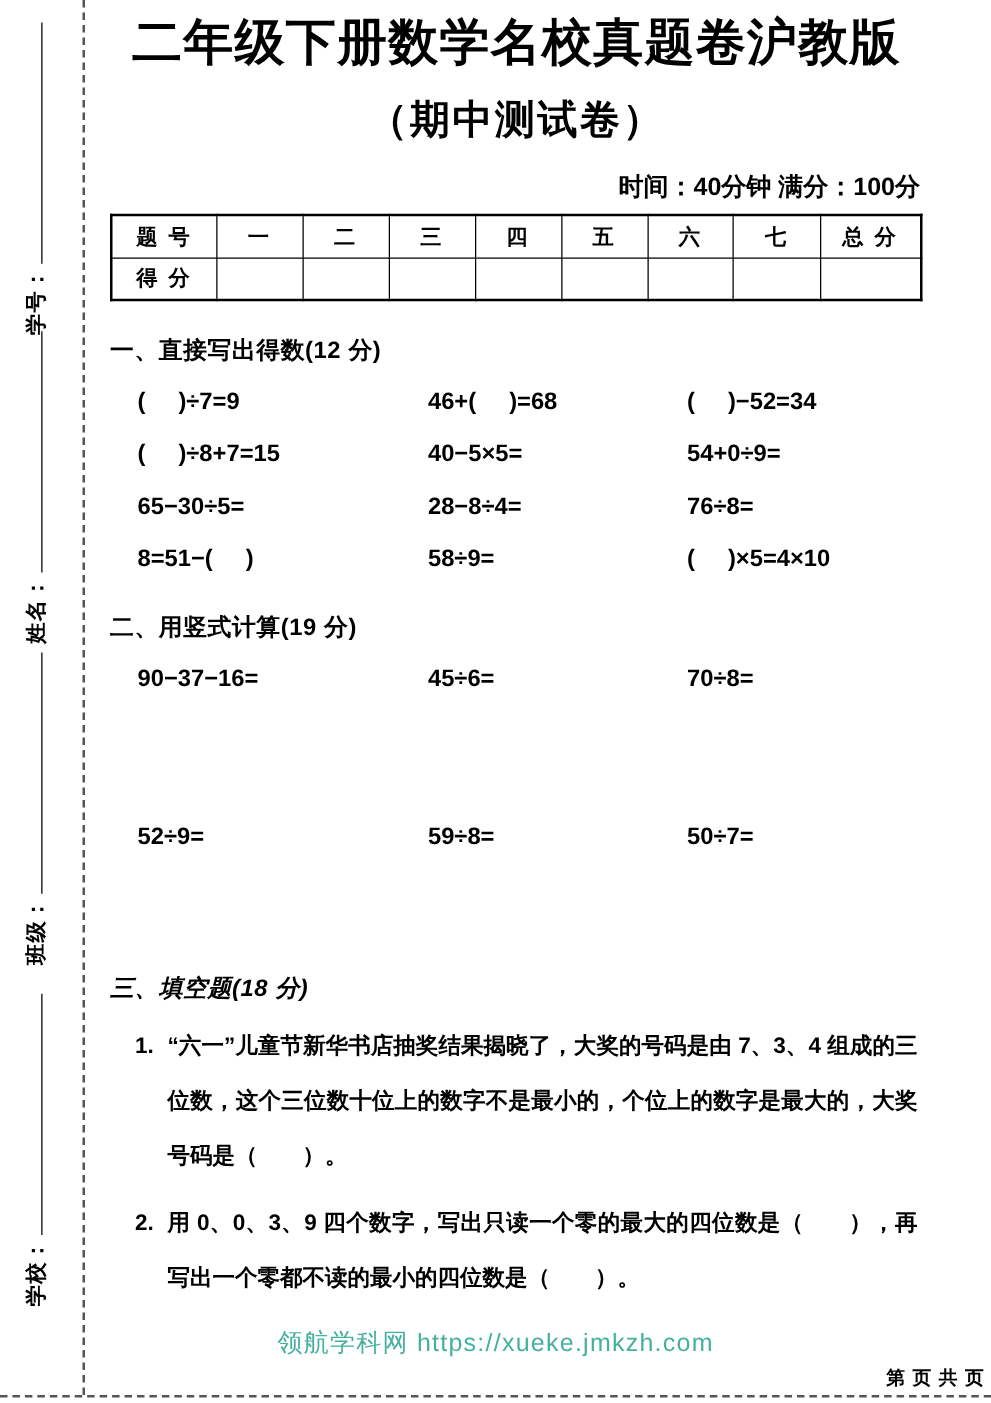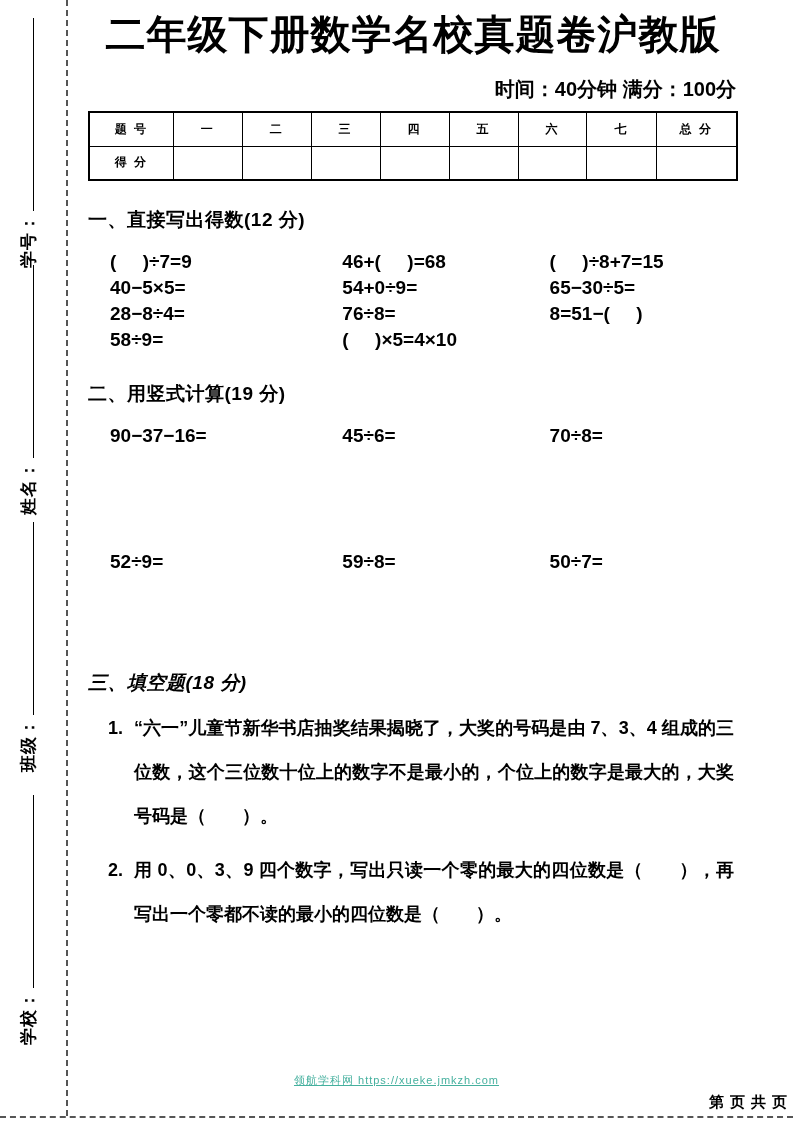--- a/index.html
+++ b/index.html
@@ -27,45 +27,45 @@
 
   .content { position:absolute; left:88px; top:0; width:650px; }
 
   .title { margin-top:10px; text-align:center; font-size:40px; font-weight:900; letter-spacing:1px; line-height:1.2; }
   .subtitle { margin-top:16px; text-align:center; font-size:32px; font-weight:800; letter-spacing:2px; }
   .meta { margin-top:18px; text-align:right; font-size:20px; font-weight:600; padding-right:2px; }
 
   table.score-table { margin-top:8px; width:100%; border-collapse:collapse; border:2px solid #000; table-layout:fixed; }
   table.score-table td {
     border:1.5px solid #000; height:34px; text-align:center;
-    font-size:12px; font-weight:600; letter-spacing:2px;
+    font-size:17px; font-weight:600; letter-spacing:2px;
   }
   td.wide-first { width:13%; }
   td.wide-last { width:12.5%; }
 
   .sec-head { font-size:19px; font-weight:800; margin-top:26px; letter-spacing:0.5px; }
   .sec-head.sec2 { margin-top:28px; }
   .sec-head.sec3 { margin-top:95px;font-style:italic; }
 
   .math-grid {
     display:grid; grid-template-columns:37% 33% 30%;
     padding-left:22px; margin-top:16px;
     font-size:19px; font-weight:600; line-height:26px;
-    row-gap:0;
+    row-gap:16px;
   }
   .math-grid.row2-gap { margin-top:100px; }
   .math-cell { white-space:pre; }
 
   .fill-item { display:flex; margin-top:10px; padding-left:20px; padding-right:4px;
     font-size:18px; font-weight:700; line-height:44px; }
   .fill-num { width:26px; flex-shrink:0; }
   .fill-text { flex:1; text-align:justify; }
 
   .footer-site { position:absolute; left:0; right:0; bottom:34px; text-align:center;
-    color:#45b09e; font-size:11px; letter-spacing:1px;text-decoration:underline; }
+    color:#45b09e; font-size:20px; letter-spacing:1px; }
   .footer-page { position:absolute; left:0; right:0; bottom:10px; text-align:right;
     font-size:15px; font-weight:600; letter-spacing:6px; }
 </style>
 </head>
 <body>
 
 <div class="page">
 
   <div class="seal-vline"></div>
   <div class="seal-hline"></div>
@@ -83,20 +83,21 @@
     <span class="side-line"></span>
   </div>
   <div class="side-item" style="top:1045px">
     <span>学校：</span>
     <span class="side-line"></span>
   </div>
 
   <div class="content">
 
     <div class="title">二年级下册数学名校真题卷沪教版</div>
+    <div class="subtitle">（期中测试卷）</div>
     <div class="meta">时间：40分钟  满分：100分</div>
 
     <table class="score-table">
       <tbody>
         <tr>
           <td class="wide-first">题  号</td>
           <td>一</td>
           <td>二</td>
           <td>三</td>
           <td>四</td>
@@ -116,20 +117,21 @@
           <td></td>
           <td></td>
         </tr>
       </tbody>
     </table>
 
     <div class="sec-head">一、直接写出得数(12 分)</div>
     <div class="math-grid">
       <div class="math-cell">(     )÷7=9</div>
       <div class="math-cell">46+(     )=68</div>
+      <div class="math-cell">(     )−52=34</div>
       <div class="math-cell">(     )÷8+7=15</div>
       <div class="math-cell">40−5×5=</div>
       <div class="math-cell">54+0÷9=</div>
       <div class="math-cell">65−30÷5=</div>
       <div class="math-cell">28−8÷4=</div>
       <div class="math-cell">76÷8=</div>
       <div class="math-cell">8=51−(     )</div>
       <div class="math-cell">58÷9=</div>
       <div class="math-cell">(     )×5=4×10</div>
     </div>

